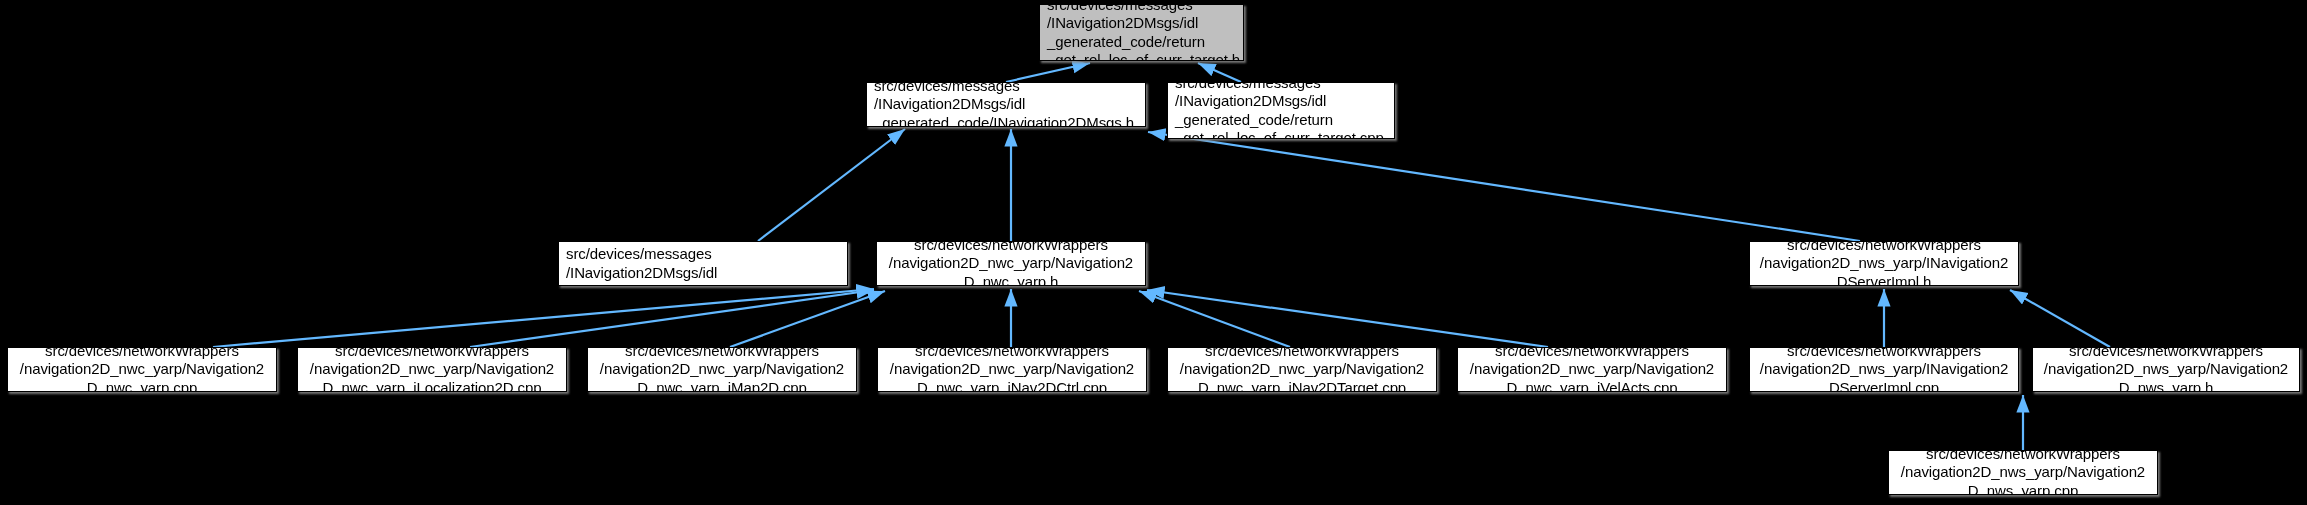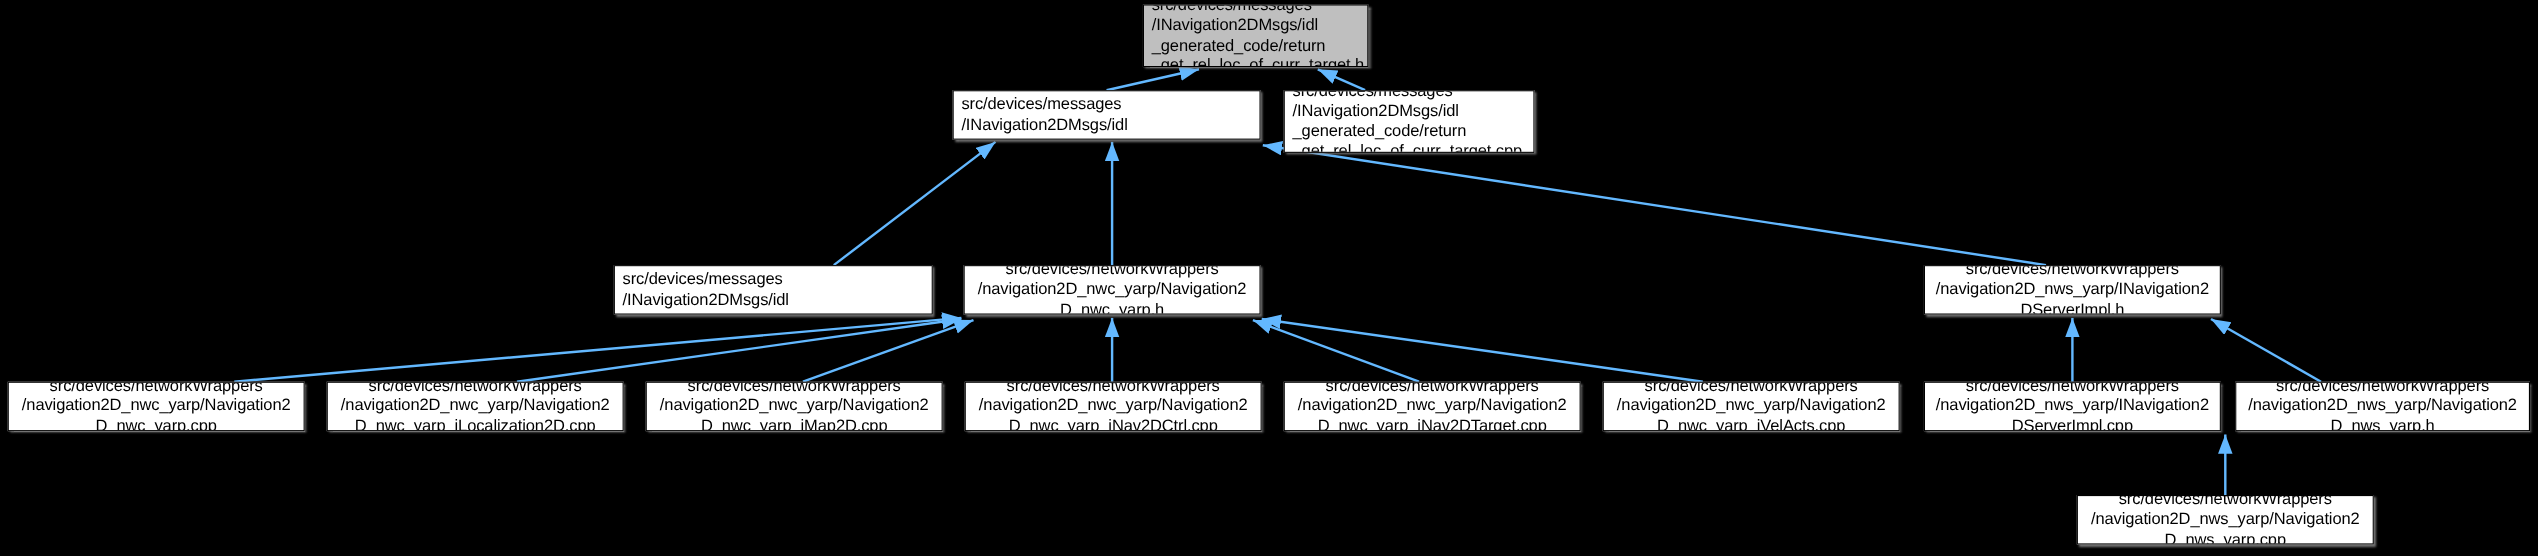--- a/index.html
+++ b/index.html
@@ -88,20 +88,21 @@
   <div id="node-layer">
       <div class="node root lalign" style="left: 1039px; top: 4px; width: 205px; height: 57px;">
         <span class="ln">src/devices/messages</span>
         <span class="ln">/INavigation2DMsgs/idl</span>
         <span class="ln">_generated_code/return</span>
         <span class="ln">_get_rel_loc_of_curr_target.h</span>
       </div>
       <div class="node lalign" style="left: 866px; top: 82px; width: 280px; height: 45px;">
         <span class="ln">src/devices/messages</span>
         <span class="ln">/INavigation2DMsgs/idl</span>
+        <span class="ln">_generated_code/INavigation2DMsgs.h</span>
       </div>
       <div class="node lalign" style="left: 1167px; top: 82px; width: 228px; height: 57px;">
         <span class="ln">src/devices/messages</span>
         <span class="ln">/INavigation2DMsgs/idl</span>
         <span class="ln">_generated_code/return</span>
         <span class="ln">_get_rel_loc_of_curr_target.cpp</span>
       </div>
       <div class="node lalign" style="left: 558px; top: 241px; width: 290px; height: 45px;">
         <span class="ln">src/devices/messages</span>
         <span class="ln">/INavigation2DMsgs/idl</span>

